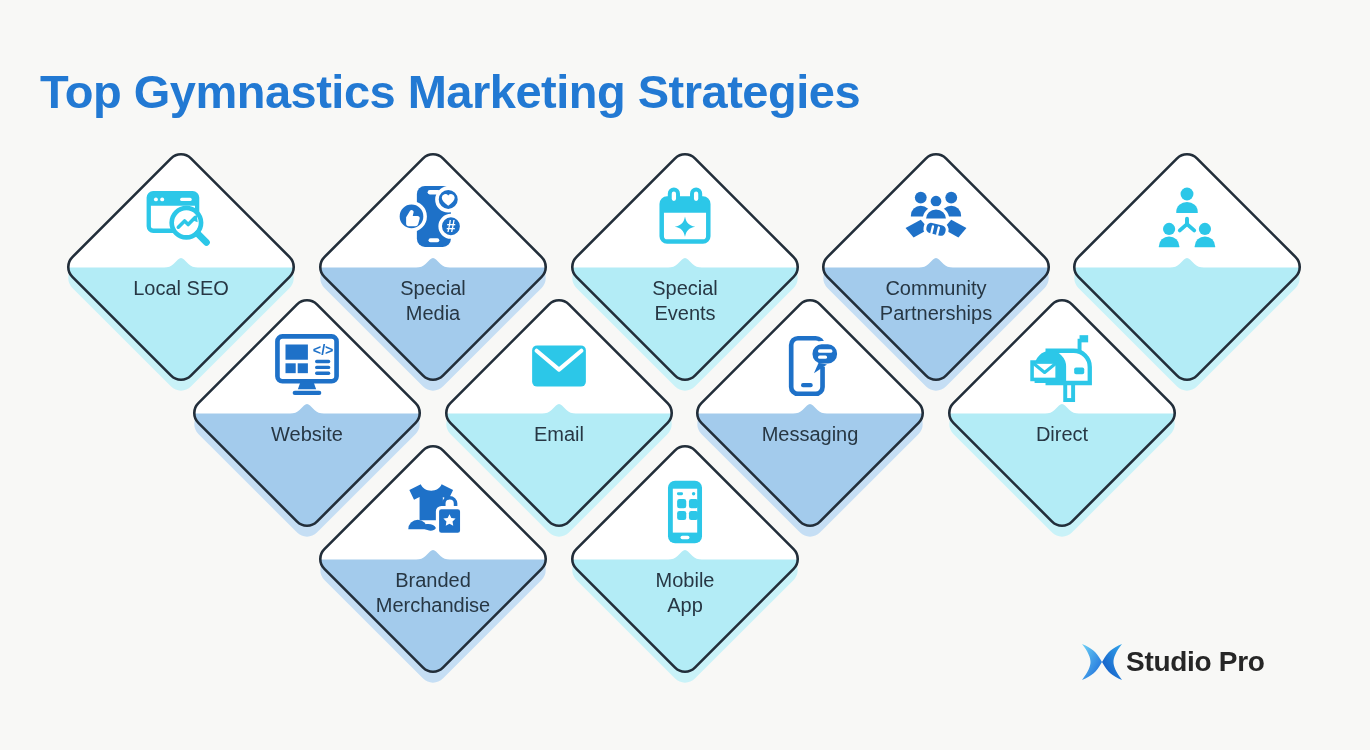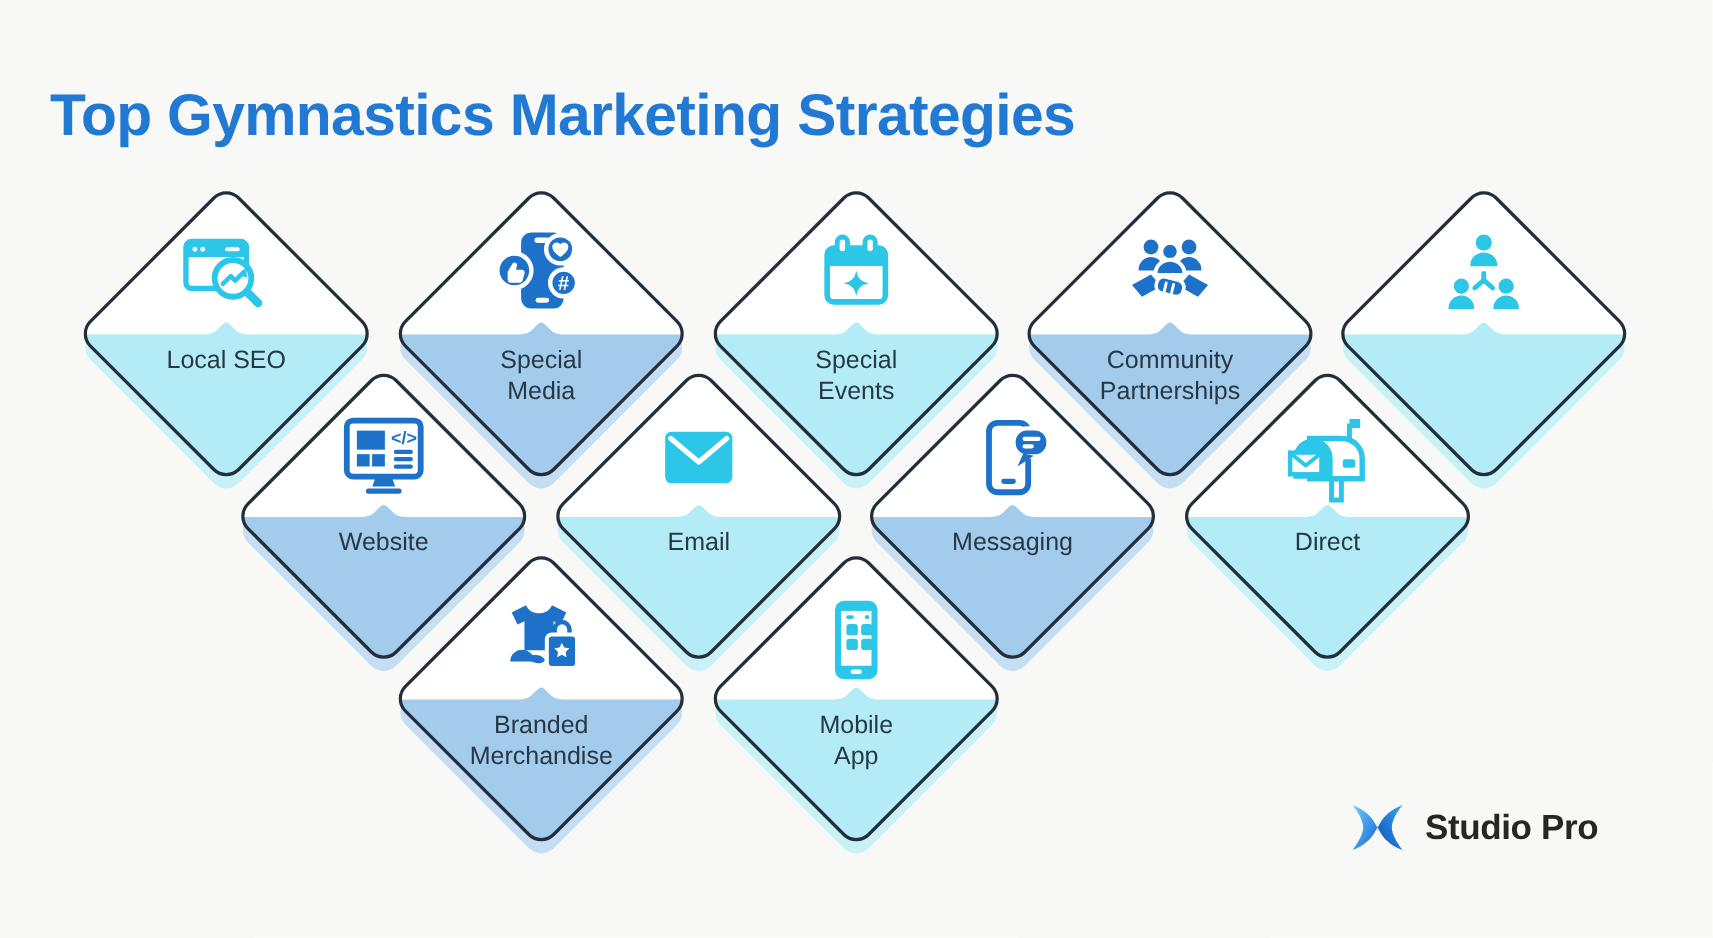--- a/index.html
+++ b/index.html
@@ -27,21 +27,21 @@
   .icon .fl{fill:var(--ic);}
   .icon .st{stroke:var(--ic);}
   .icon .wf{fill:#ffffff;}
   .icon .ws{stroke:#ffffff;}
   .label{
     position:absolute;left:35px;width:170px;top:129px;
     text-align:center;font-size:20px;line-height:25px;font-weight:500;color:#273744;
   }
   .label span{display:block;}
   .brand{
-    position:absolute;left:1078px;top:638px;display:flex;align-items:center;gap:14px;
+    position:absolute;left:1078px;top:638px;display:flex;align-items:center;
   }
   .brand-mark{width:48px;height:48px;}
   .brand-name{font-size:28px;font-weight:800;color:#262626;letter-spacing:-0.3px;}
 </style>
 </head>
 <body>
 
 <div class="stage">
 
   <h1 class="title">Top Gymnastics Marketing Strategies</h1>

